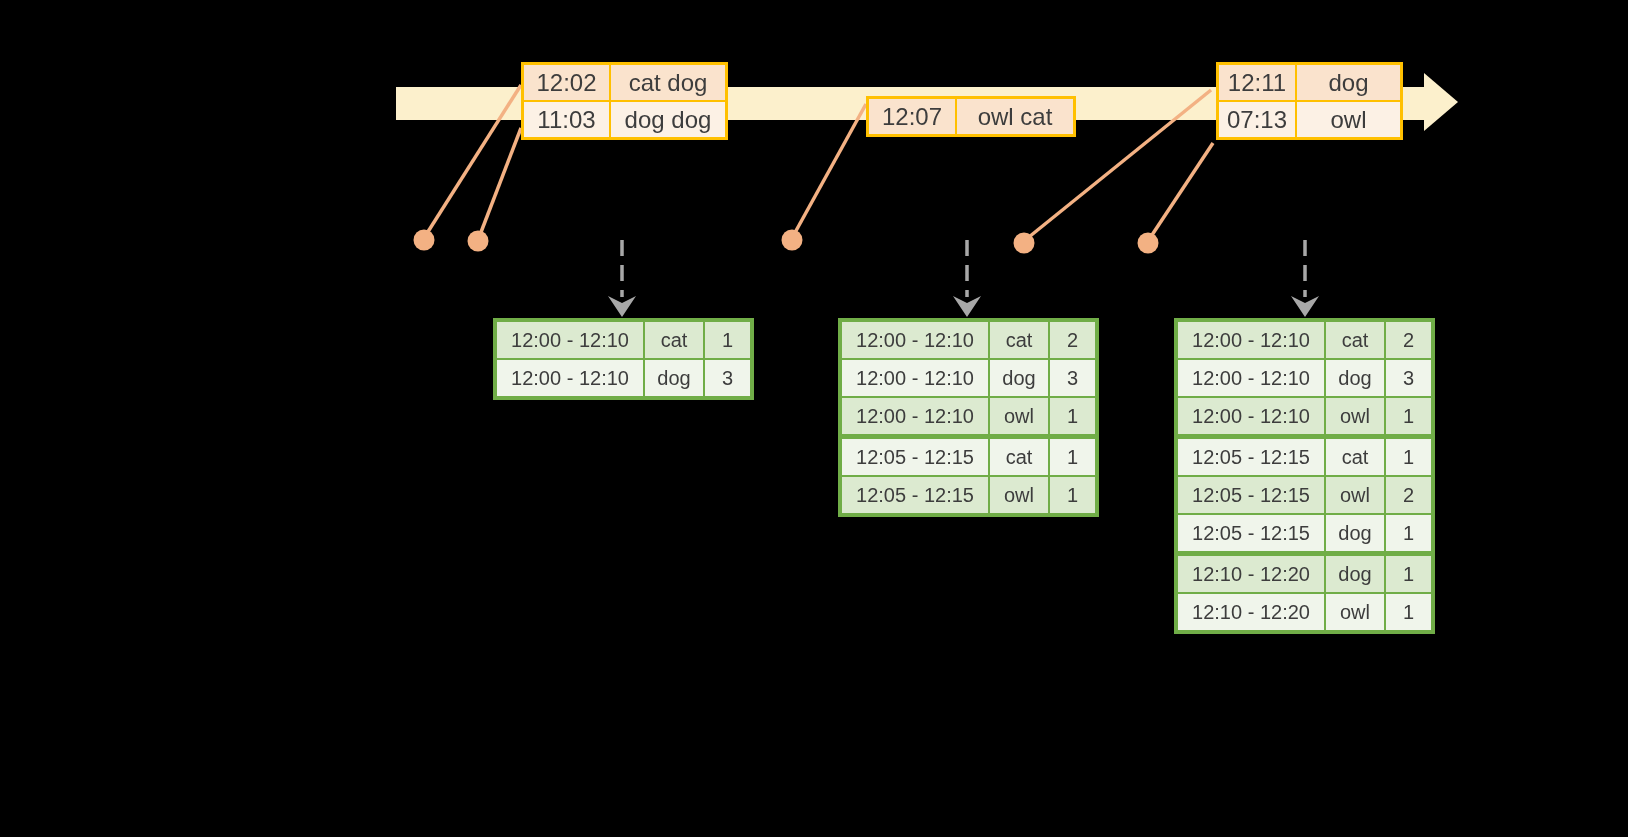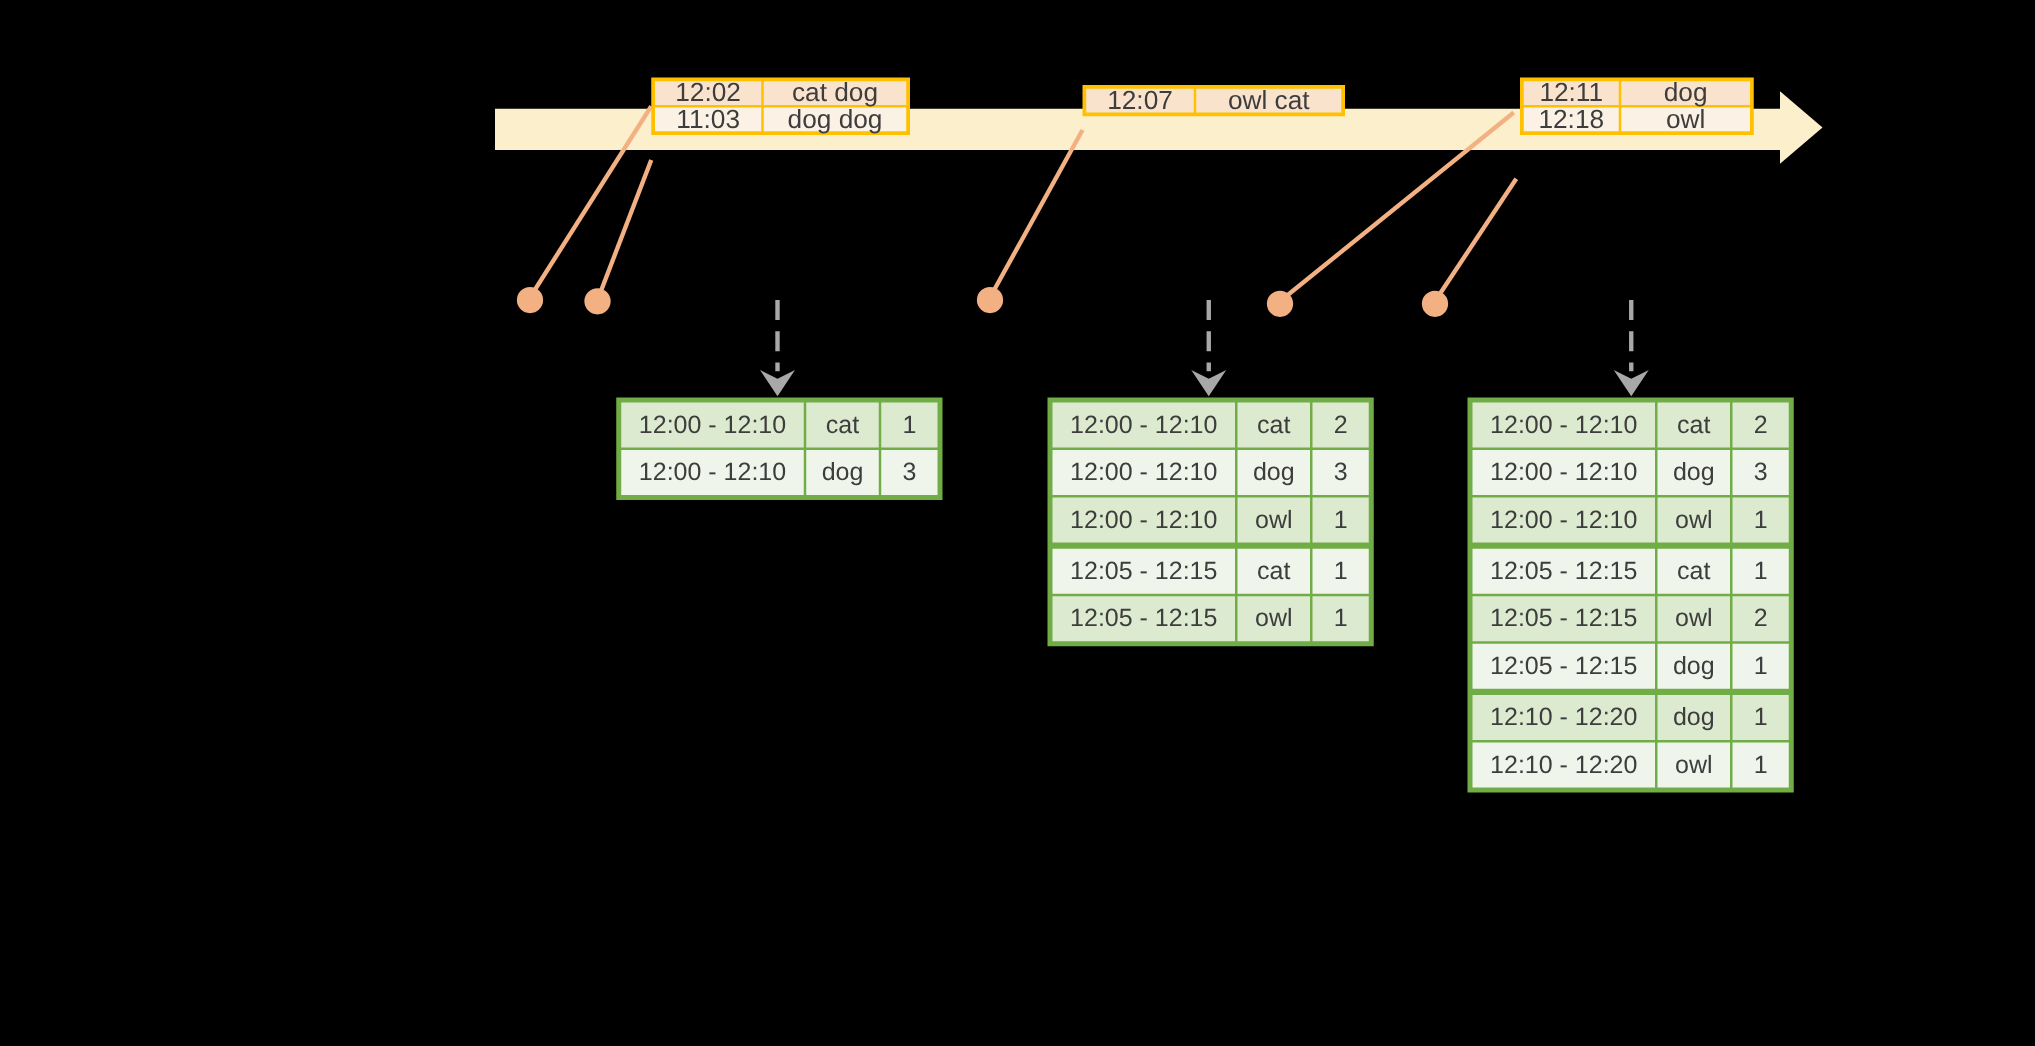--- a/index.html
+++ b/index.html
@@ -31,27 +31,27 @@
   }
   
   #overlay{position:absolute;left:0;top:0;width:1628px;height:837px;z-index:2;pointer-events:none;}
   #overlay line.conn{stroke:var(--connector);stroke-width:3.5;}
   #overlay circle.dot{fill:var(--connector);}
   #overlay line.dash{stroke:var(--trigger-arrow);stroke-width:3.5;stroke-dasharray:16 9;}
   #overlay path.head{fill:var(--trigger-arrow);}
   
   .ebox{position:absolute;z-index:3;background:var(--event-border);padding:3px;display:grid;gap:2px;}
   .ebox .cell{
-    height:19px;display:flex;align-items:center;justify-content:center;
-    font-size:21px;color:var(--text);
+    height:35px;display:flex;align-items:center;justify-content:center;
+    font-size:24px;color:var(--text);
   }
   .ebox .fa{background:var(--event-row-fill-a);}
   .ebox .fb{background:var(--event-row-fill-b);}
   #ebox-0{left:521px;top:62px;grid-template-columns:85px 114px;}
-  #ebox-1{left:866px;top:68px;grid-template-columns:86px 116px;}
+  #ebox-1{left:866px;top:96px;grid-template-columns:86px 116px;}
   #ebox-2{left:1216px;top:62px;grid-template-columns:76px 103px;}
   
   .rtable{
     position:absolute;z-index:3;background:var(--table-border);
     padding:4px;display:flex;flex-direction:column;gap:2px;
   }
   #rtable-0{left:493px;top:318px;}
   #rtable-1{left:838px;top:318px;}
   #rtable-2{left:1174px;top:318px;}
   .trow{display:grid;grid-template-columns:146px 58px 45px;gap:2px;}
@@ -105,21 +105,21 @@
   </div>
 
   <div class="ebox" id="ebox-1">
     <div class="cell fa">12:07</div>
     <div class="cell fa">owl cat</div>
   </div>
 
   <div class="ebox" id="ebox-2">
     <div class="cell fa">12:11</div>
     <div class="cell fa">dog</div>
-    <div class="cell fb">12:18</div>
+    <div class="cell fb">07:13</div>
     <div class="cell fb">owl</div>
   </div>
 
   <div class="rtable" id="rtable-0">
     <div class="trow a">
       <div class="cell">12:00 - 12:10</div>
       <div class="cell">cat</div>
       <div class="cell">1</div>
     </div>
     <div class="trow b">

